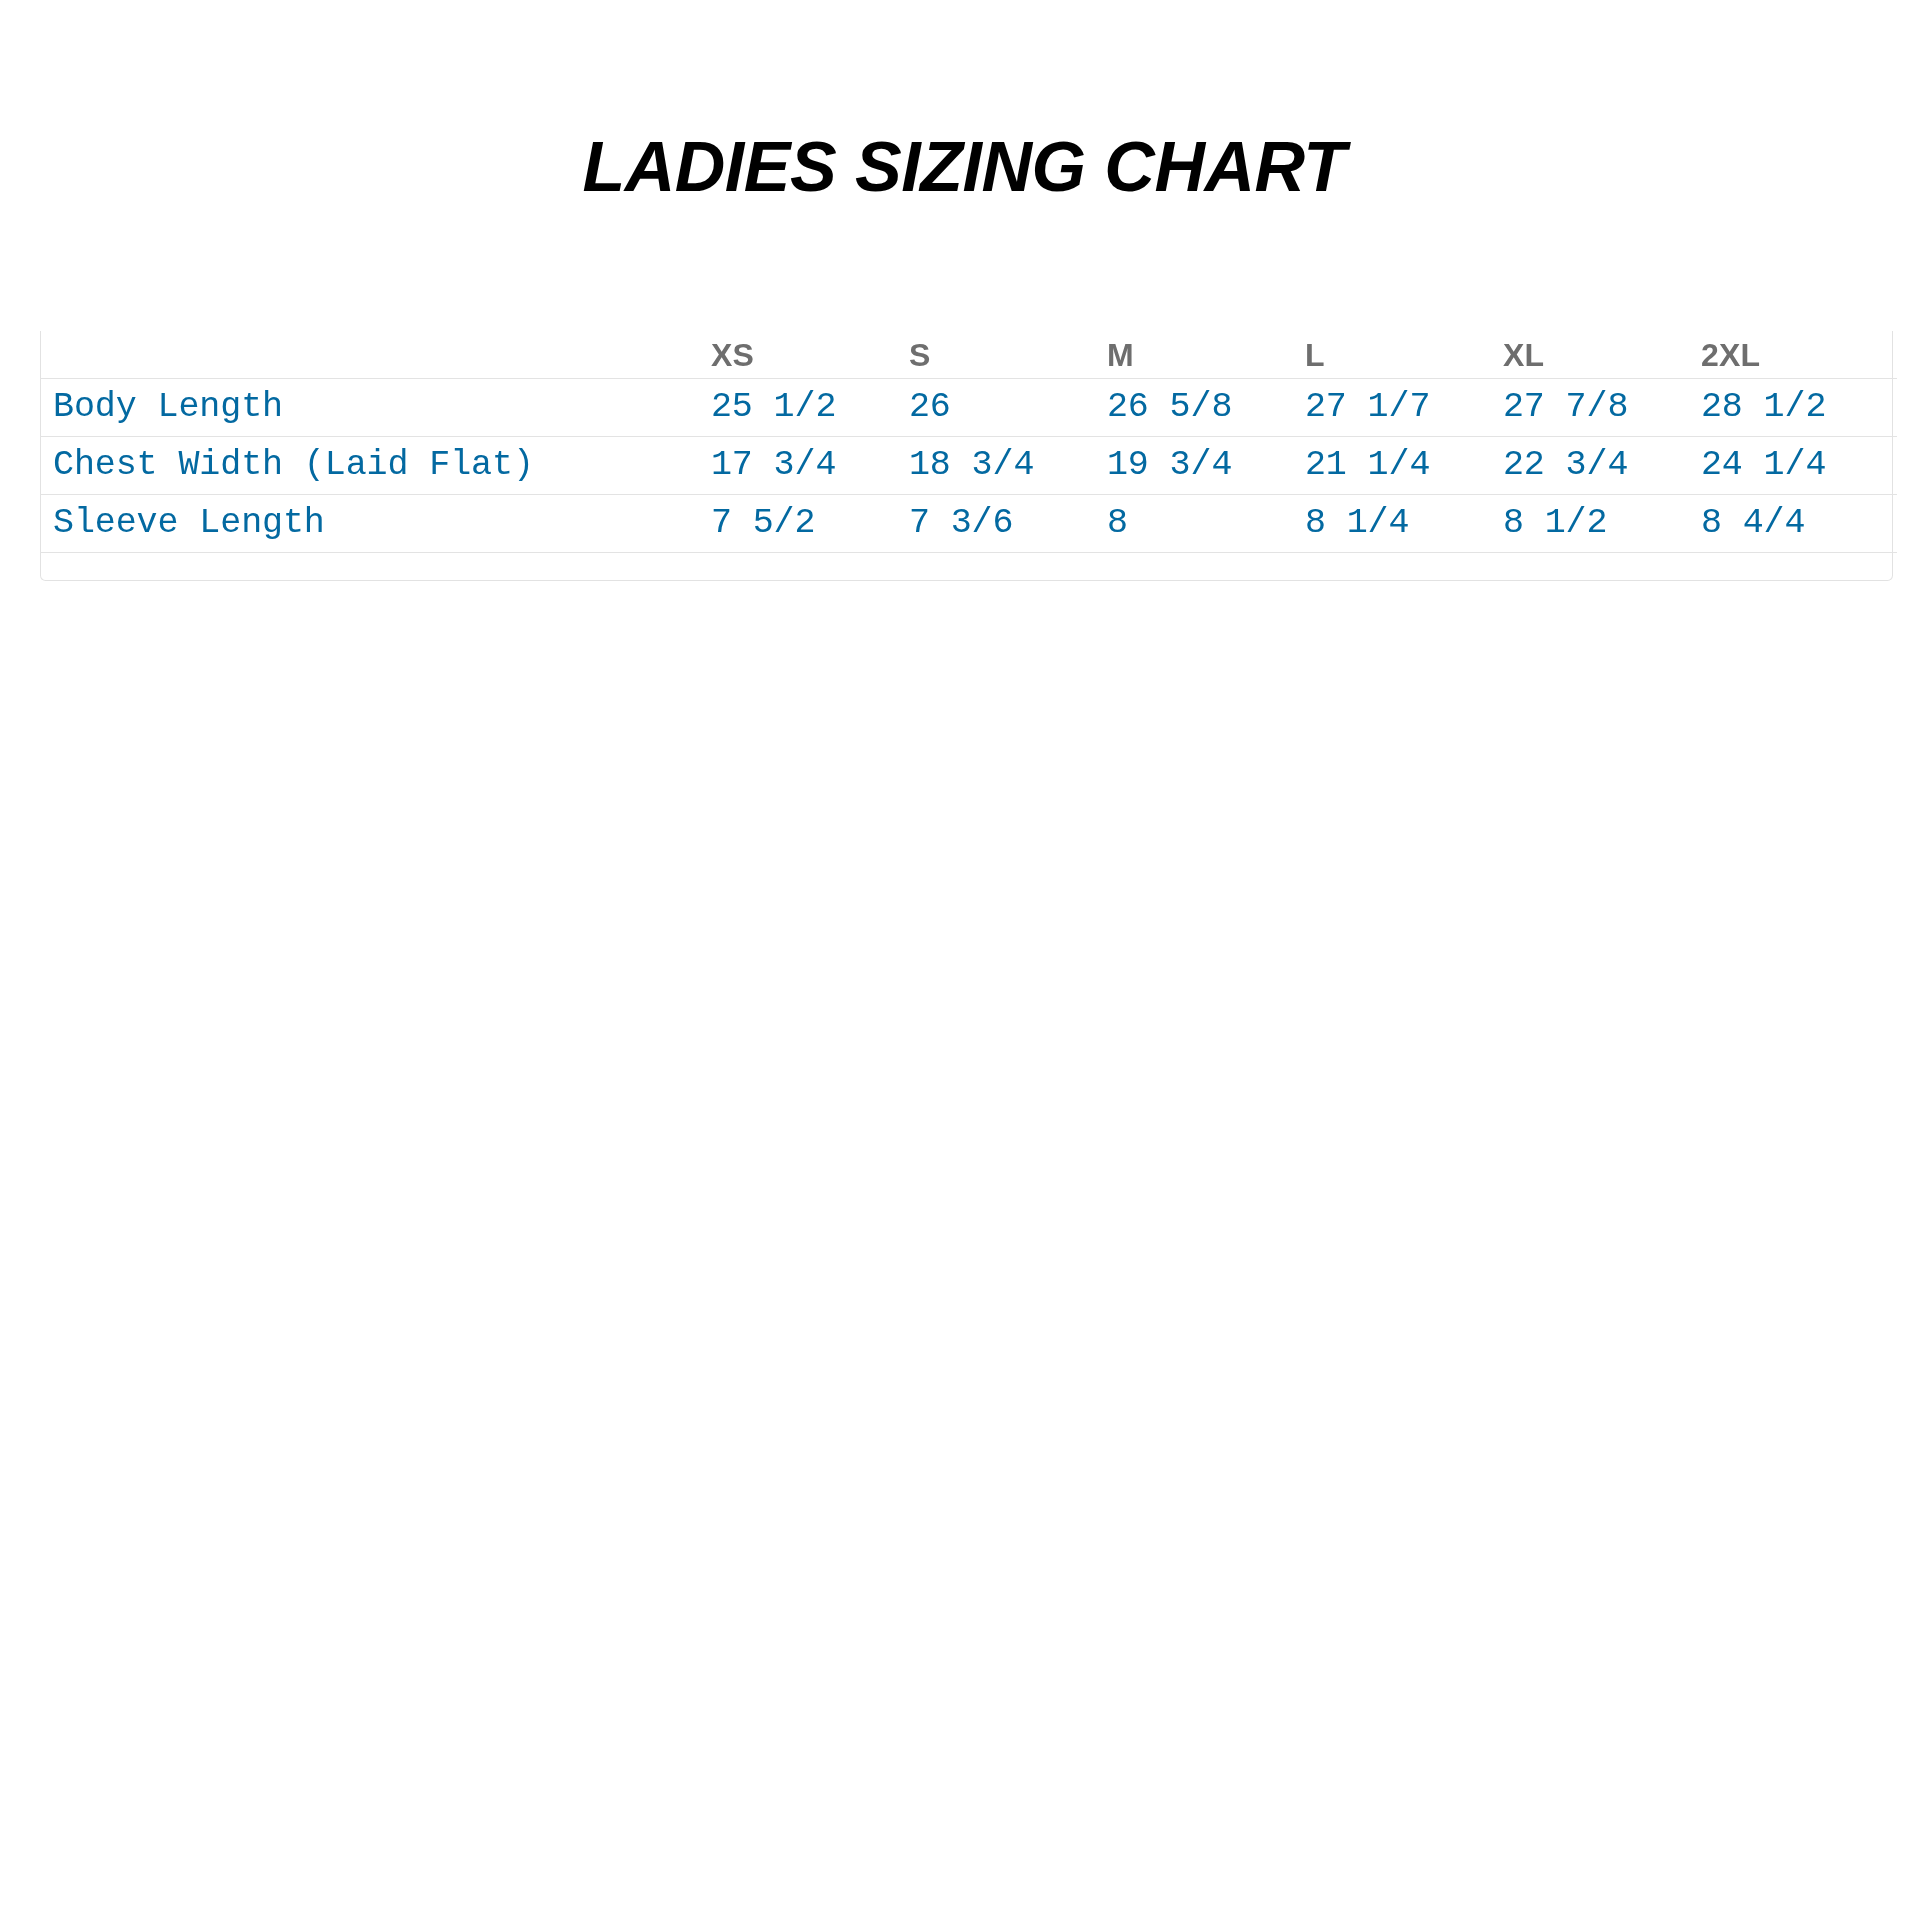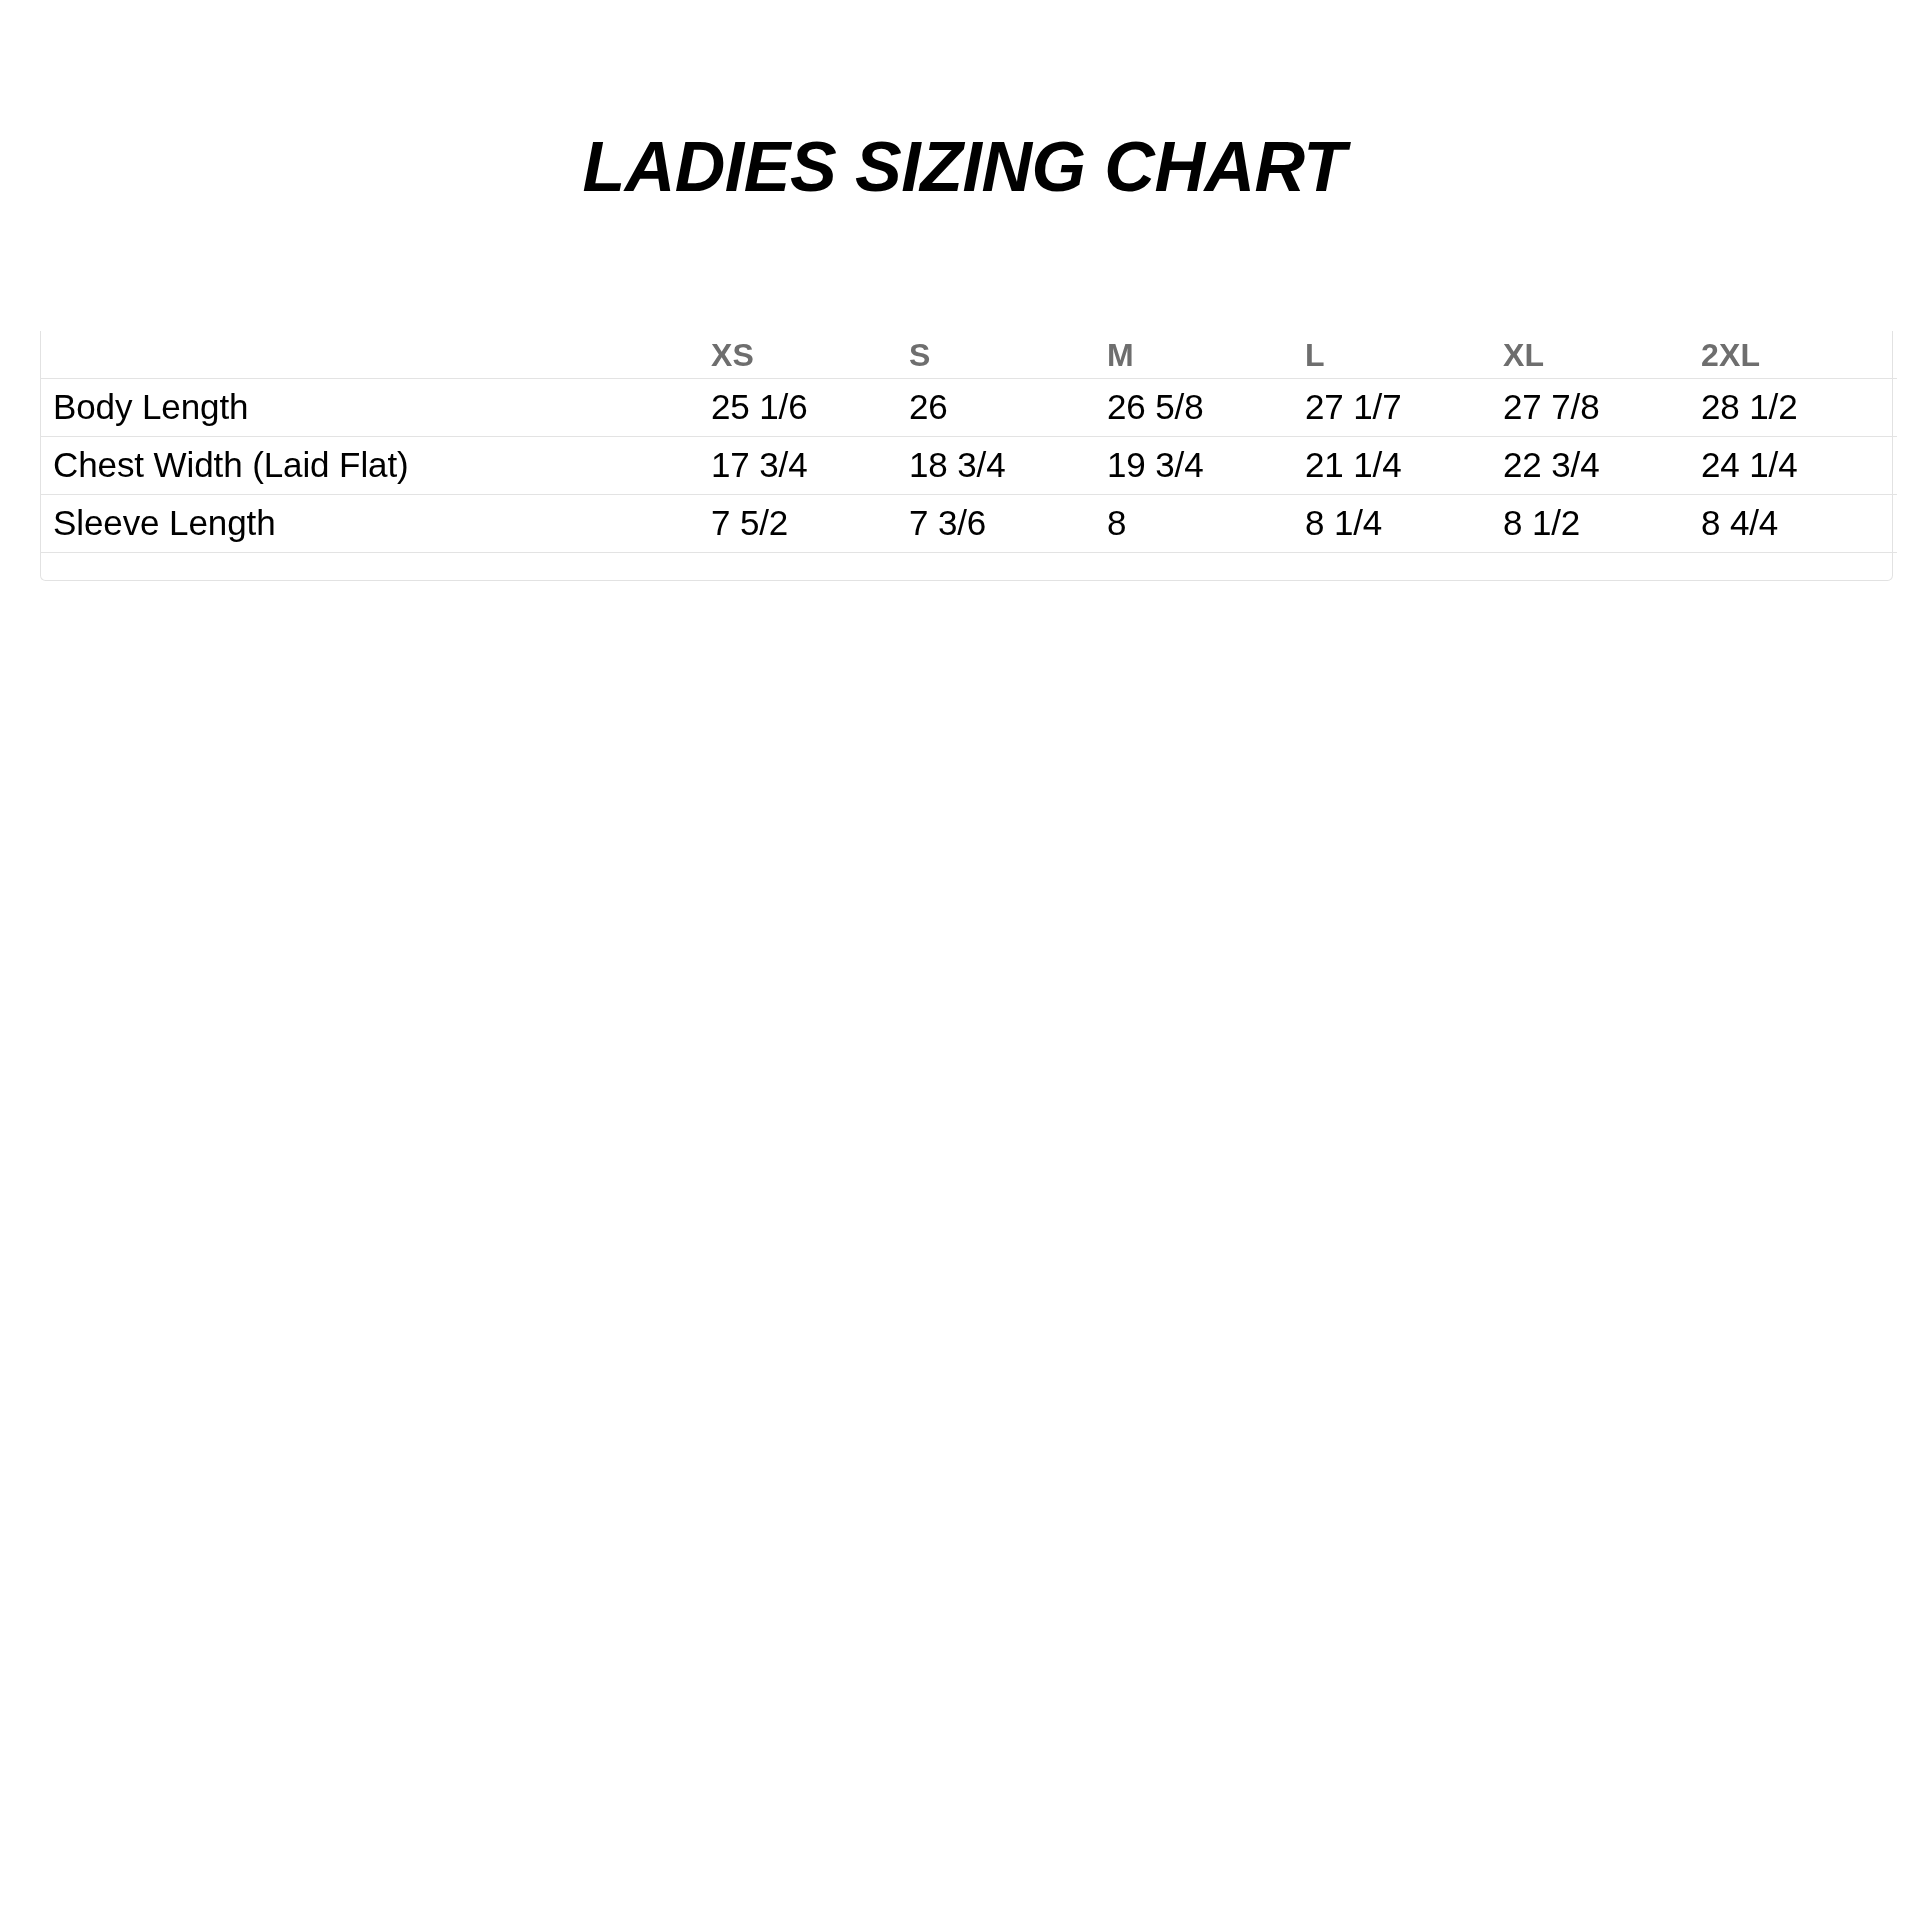--- a/index.html
+++ b/index.html
@@ -88,24 +88,24 @@
   }
   tr.head-row th.label-cell { }
   tr.head-row th.size-cell { padding-left: 1.9px; }
 
   
   tr.data-row {
     border-top: 1.9px solid #e3e3e3;
   }
   tr.data-row td {
     height: 57px;
-    font-family: Liberation Sans, sans-serif;
+    font-family: Liberation Mono, monospace;
     font-size: 35px;
     font-weight: 400;
-    color: #000000;
+    color: #0369a1;
     letter-spacing: -0.1px;
     white-space: nowrap;
   }
   tr.data-row td.label-cell {
     padding-left: 13px;
   }
   tr.data-row td.value-cell {
     padding-left: 1.9px;
   }
 
@@ -145,21 +145,21 @@
         <th class="size-cell">M</th>
         <th class="size-cell">L</th>
         <th class="size-cell">XL</th>
         <th class="size-cell">2XL</th>
       </tr>
     </thead>
 
     <tbody>
       <tr class="data-row">
         <td class="label-cell">Body Length</td>
-        <td class="value-cell">25 1/6</td>
+        <td class="value-cell">25 1/2</td>
         <td class="value-cell">26</td>
         <td class="value-cell">26 5/8</td>
         <td class="value-cell">27 1/7</td>
         <td class="value-cell">27 7/8</td>
         <td class="value-cell">28 1/2</td>
       </tr>
 
       <tr class="data-row">
         <td class="label-cell">Chest Width (Laid Flat)</td>
         <td class="value-cell">17 3/4</td>

